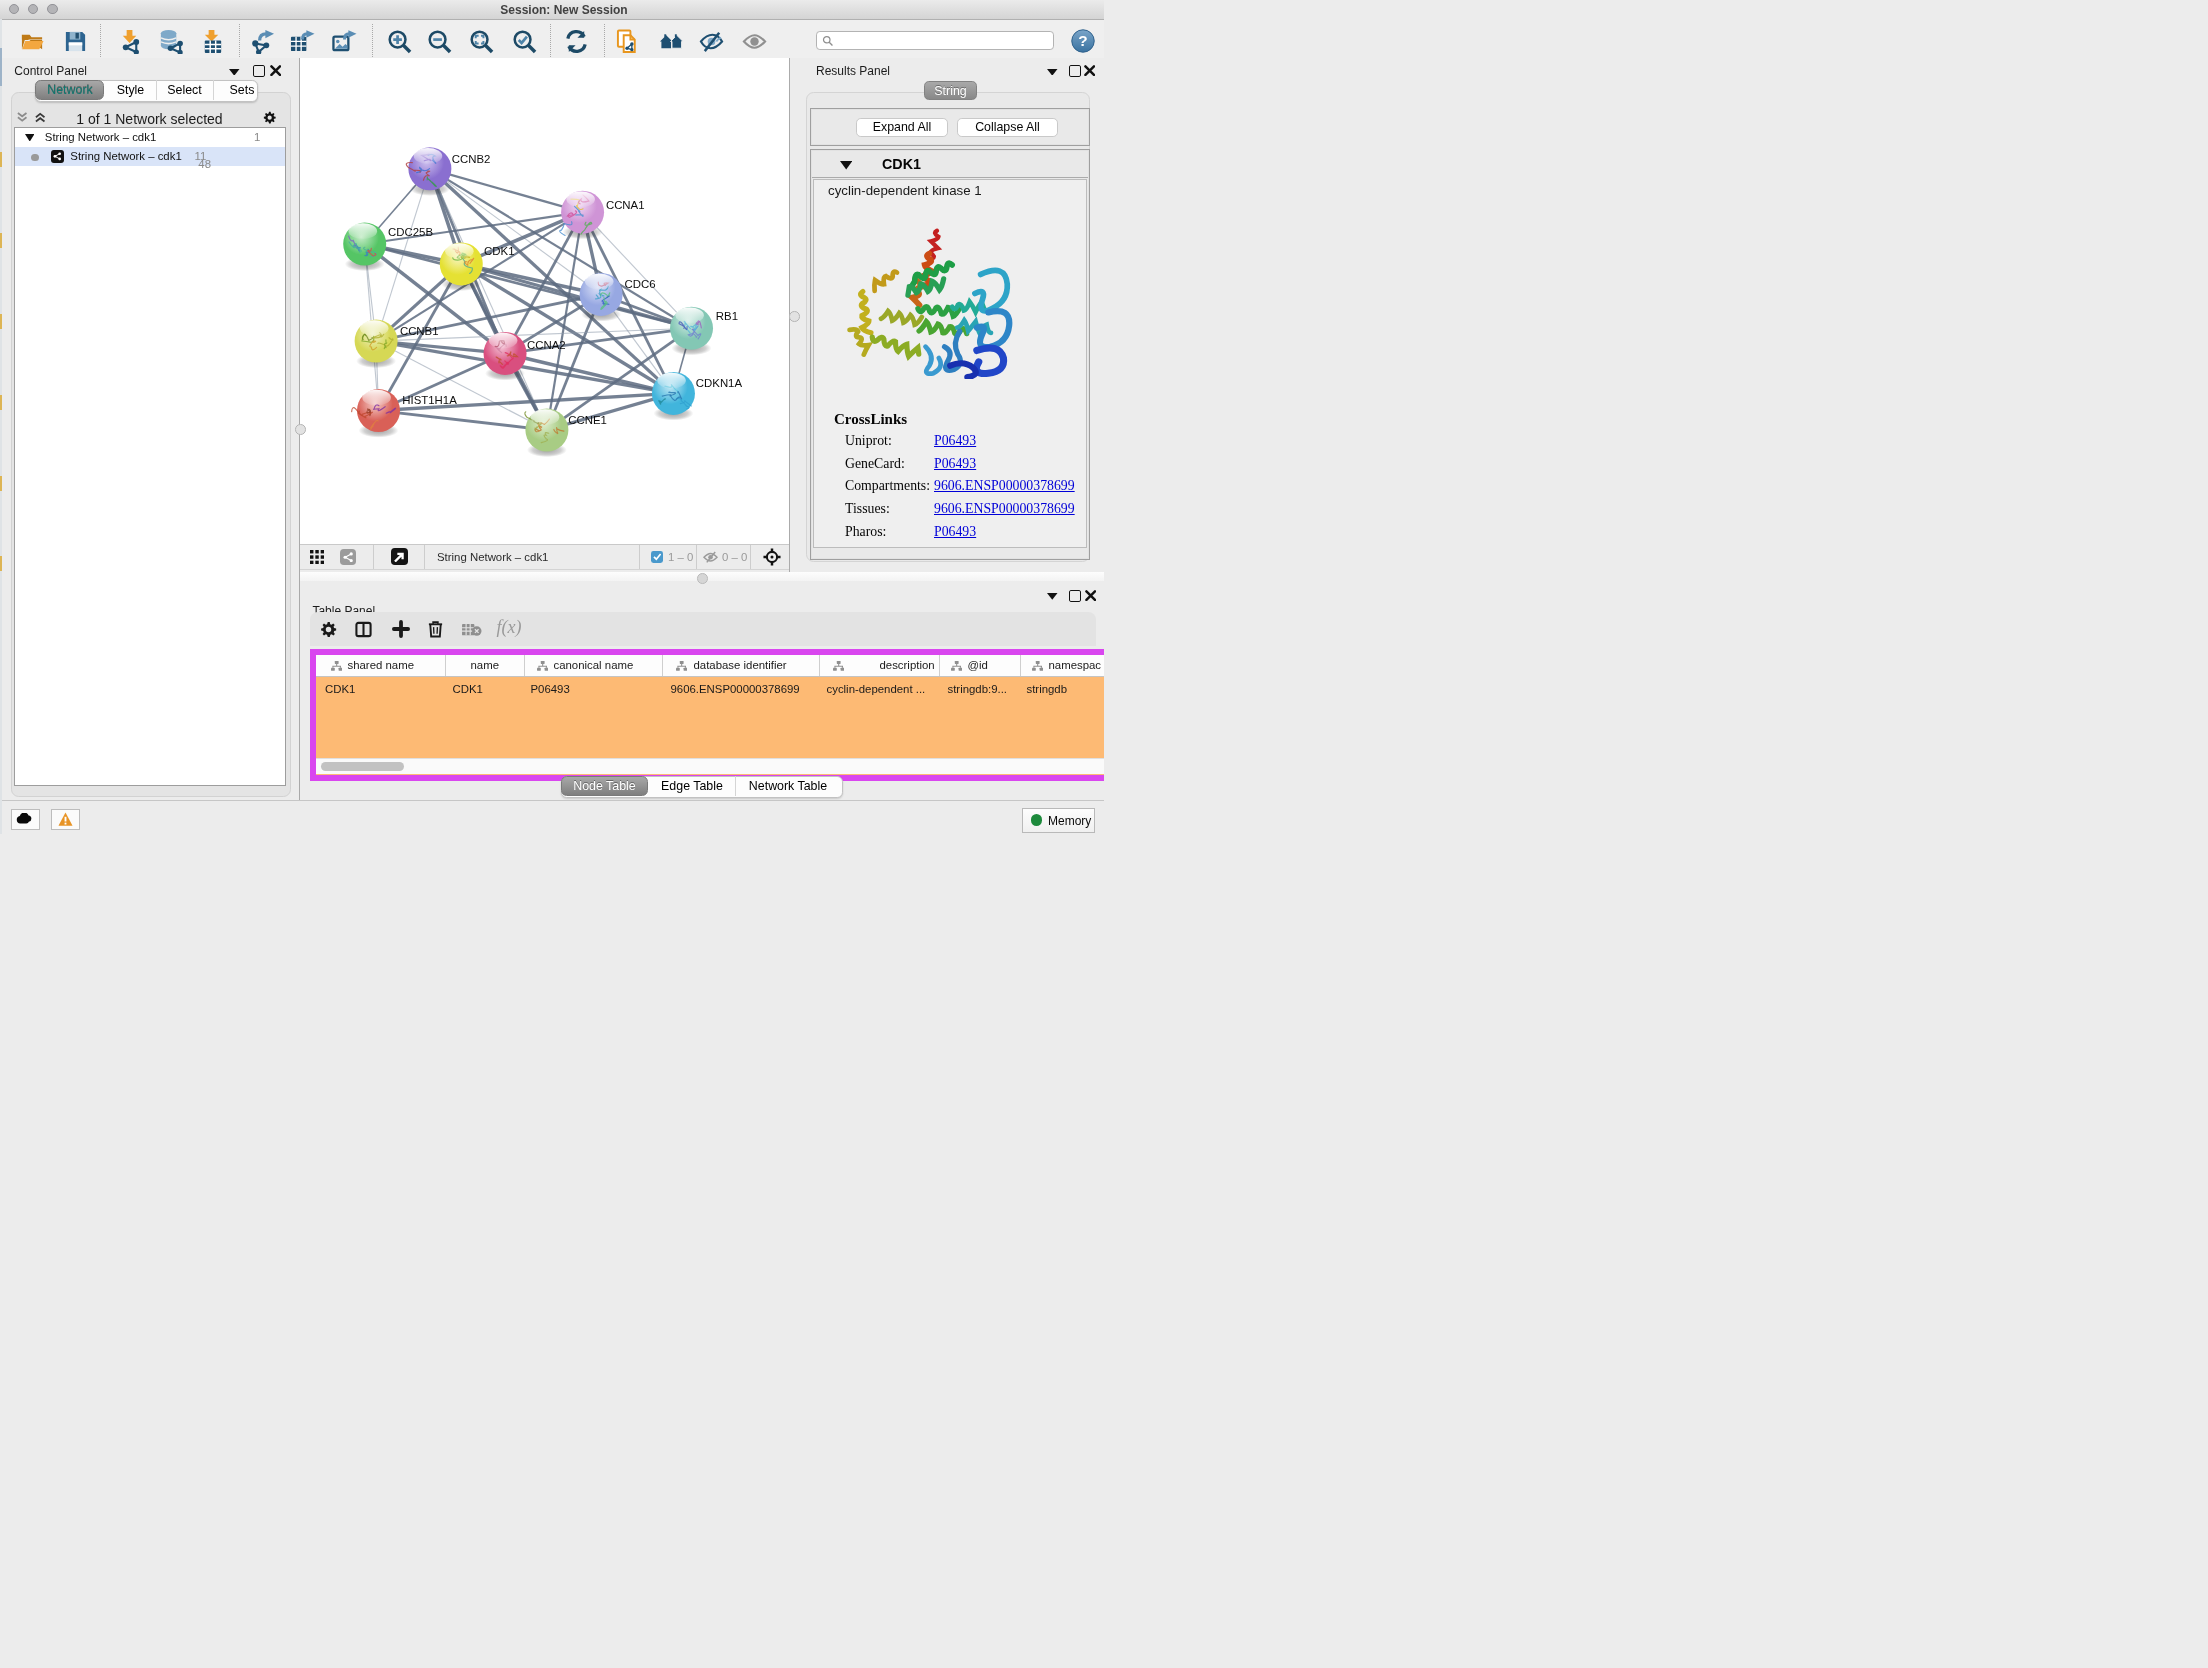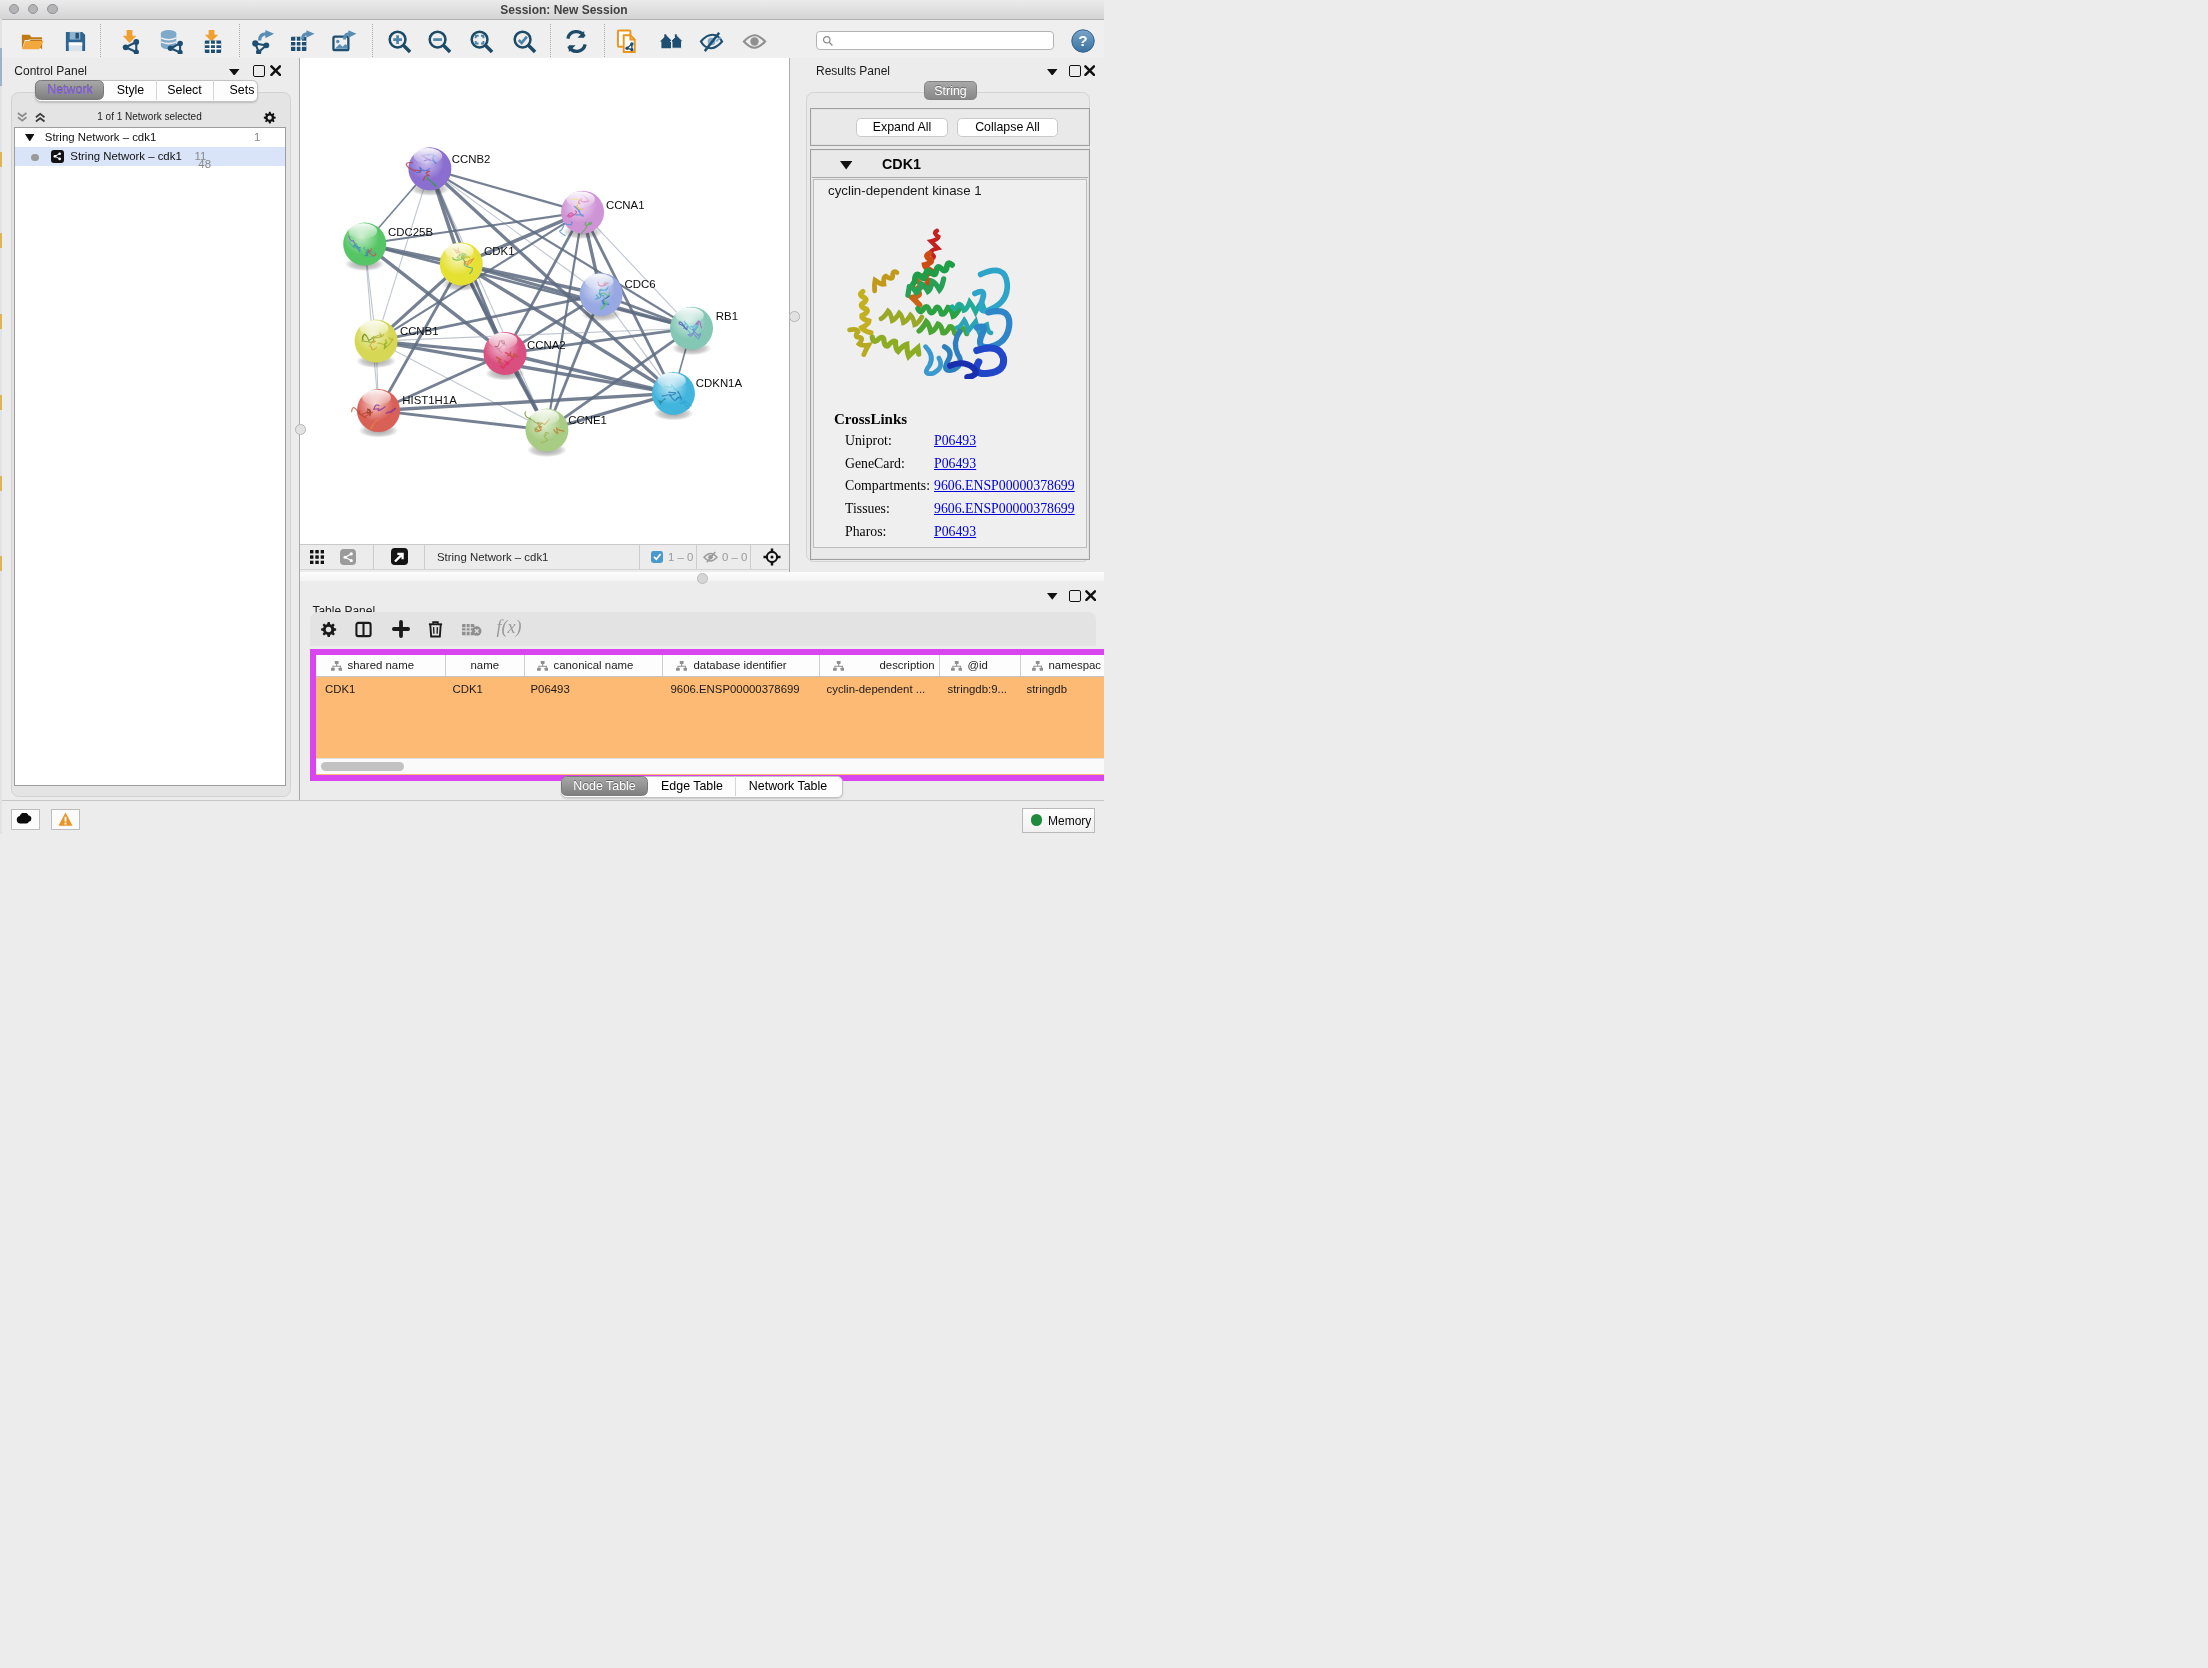--- a/index.html
+++ b/index.html
@@ -198,40 +198,40 @@
     </svg>
   <div class="abs" style="left:253px;top:6.7px;width:9.5px;height:10.5px;border:1.5px solid #111;border-radius:1.9px;"></div>
   <svg class="abs" style="left:270px;top:6.7px;width:11.4px;height:11.4px" viewBox="0 0 12 12">
       <path d="M1.5 1.5 L10.5 10.5 M10.5 1.5 L1.5 10.5" stroke="#111" stroke-width="2.6" stroke-linecap="round"></path>
     </svg>
 
   <div class="abs" style="left:10.5px;top:34px;width:278px;height:703px;background:#e4e4e4;border:1px solid #d2d2d2;border-radius:7.6px;"></div>
 
   <div class="abs" style="left:35px;top:22px;width:221px;height:20px;background:#fdfdfd;border:1px solid #c2c2c2;border-radius:5.7px;box-shadow:0 1px 1.9px rgba(0,0,0,0.18);"></div>
   <div class="abs" style="left:35px;top:22px;width:69px;height:20px;background:linear-gradient(#a8a8a8,#7f7f7f);border:1px solid #7a7a7a;border-radius:5.7px;box-sizing:border-box;"></div>
-  <div class="abs" style="left:35px;top:25px;width:70px;text-align:center;font-size:12.4px;color:#8b5cf6;text-shadow:0 -1px 0 #666;">Network</div>
+  <div class="abs" style="left:35px;top:25px;width:70px;text-align:center;font-size:12.4px;color:#0f766e;text-shadow:0 -1px 0 #666;">Network</div>
   <div class="abs" style="left:105px;top:25px;width:51px;text-align:center;font-size:12.4px;color:#000;">Style</div>
   <div class="abs" style="left:156px;top:22px;width:0;height:20px;border-left:1px solid #d5d5d5;"></div>
   <div class="abs" style="left:156px;top:25px;width:57px;text-align:center;font-size:12.4px;color:#000;">Select</div>
   <div class="abs" style="left:213px;top:22px;width:0;height:20px;border-left:1px solid #d5d5d5;"></div>
   <div class="abs" style="left:213px;top:25px;width:58px;text-align:center;font-size:12.4px;color:#000;">Sets</div>
 
   <svg class="abs" style="left:16px;top:54px;width:12.4px;height:10.5px" viewBox="0 0 13 11">
       <g fill="none" stroke="#8c8c8c" stroke-width="1.8">
         <path d="M2 1 L6.5 4.5 L11 1"></path>
         <path d="M2 5.5 L6.5 9 L11 5.5"></path>
       </g>
     </svg>
   <svg class="abs" style="left:34px;top:54px;width:12.4px;height:10.5px" viewBox="0 0 13 11">
       <g fill="none" stroke="#3a3a3a" stroke-width="1.8">
         <path d="M2 10 L6.5 6.5 L11 10"></path>
         <path d="M2 5.5 L6.5 2 L11 5.5"></path>
       </g>
     </svg>
-  <div class="abs" style="left:57px;top:53px;width:185px;text-align:center;font-size:10px;color:#1c1c1c;">1 of 1 Network selected</div>
+  <div class="abs" style="left:57px;top:53px;width:185px;text-align:center;font-size:14px;color:#1c1c1c;">1 of 1 Network selected</div>
   <svg class="abs" style="left:263px;top:53px;width:13.3px;height:13.3px" viewBox="0 0 20 20">
       <path fill="#111" d="M19 11.2V8.8l-2.5-.5a6.7 6.7 0 0 0-.6-1.5l1.4-2.1-1.7-1.7-2.1 1.4a6.7 6.7 0 0 0-1.5-.6L11.5 1.3h-2.4L8.3 3.8a6.7 6.7 0 0 0-1.5.6L4.7 3 3 4.7l1.4 2.1a6.7 6.7 0 0 0-.6 1.5L1.3 8.8v2.4l2.5.7a6.7 6.7 0 0 0 .6 1.5L3 15.3 4.7 17l2.1-1.4a6.7 6.7 0 0 0 1.5.6l.8 2.5h2.4l.7-2.5a6.7 6.7 0 0 0 1.5-.6l2.1 1.4 1.7-1.7-1.4-2.1a6.7 6.7 0 0 0 .6-1.5zM10 13.2a3.2 3.2 0 1 1 0-6.4 3.2 3.2 0 0 1 0 6.4z"></path>
     </svg>
 
   <div class="abs" style="left:14.3px;top:69px;width:270px;height:657px;background:#fff;border:1px solid #9d9d9d;">
     <div class="abs" style="left:0;top:0;width:270px;height:19px;">
       <svg class="abs" style="left:9.5px;top:5.7px;width:9.5px;height:7.6px" viewBox="0 0 10 8">
           <path d="M0 0 H10 L5 8 Z" fill="#111"></path>
         </svg>
       <div class="abs" style="left:29.5px;top:2.9px;font-size:11.4px;color:#111;">String Network – cdk1</div>

